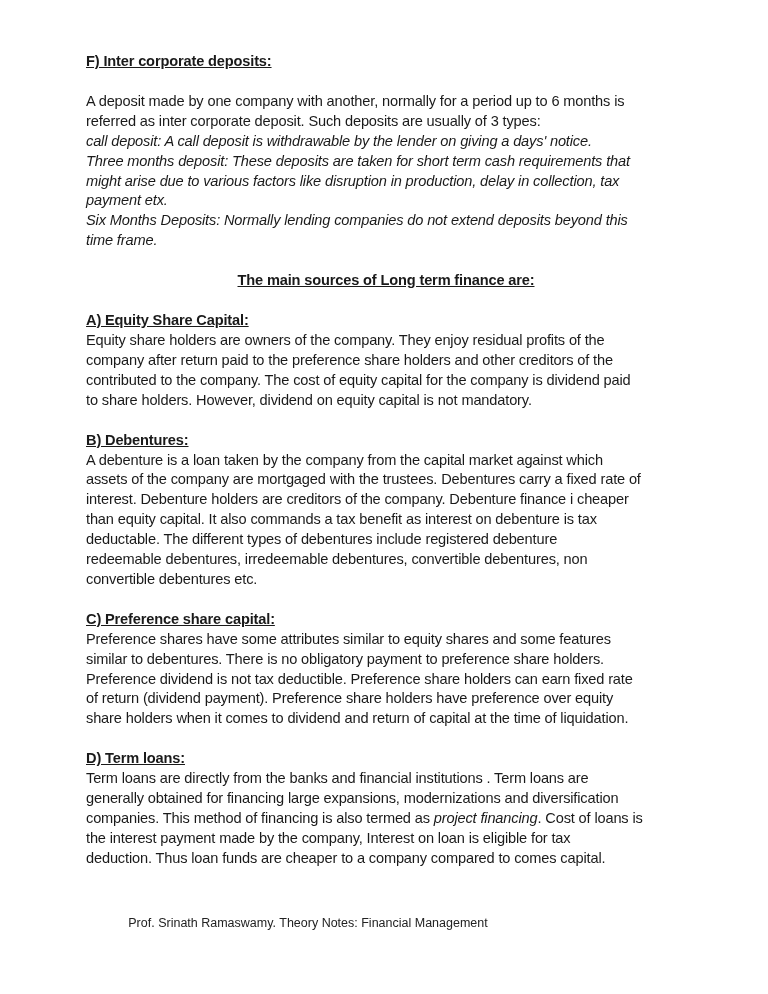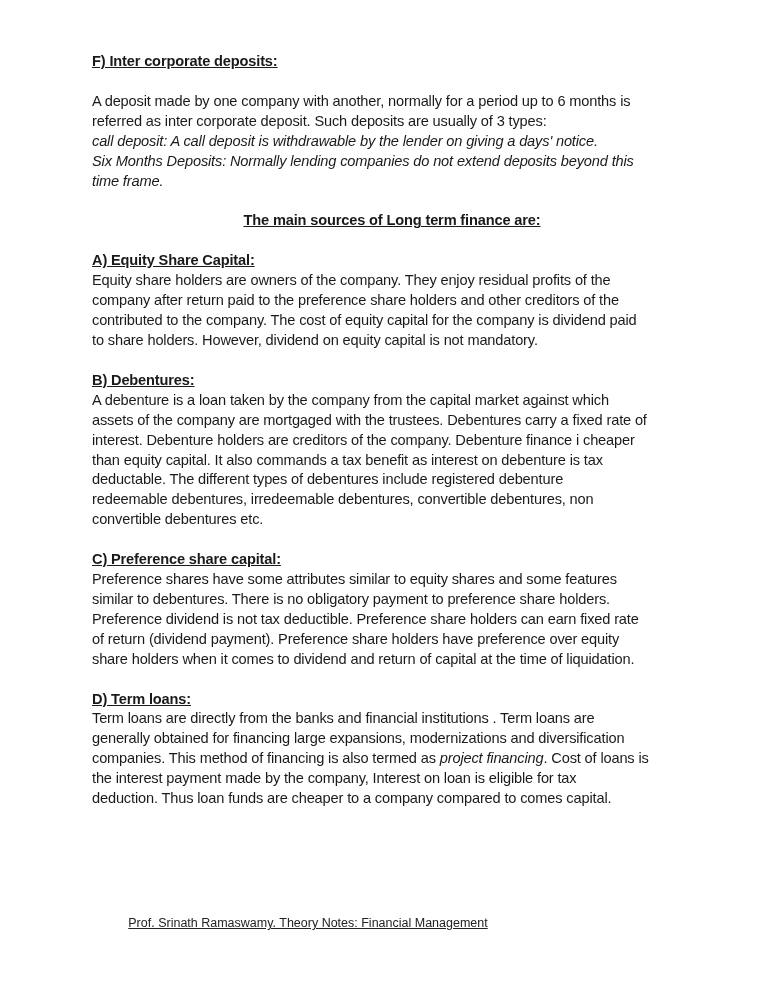--- a/index.html
+++ b/index.html
@@ -10,21 +10,21 @@
     body {
       width: 768px;
       height: 994px;
       position: relative;
       overflow: hidden;
       font-family: "Liberation Sans", "DejaVu Sans", sans-serif;
       color: #1a1a1a;
     }
     .page {
       position: absolute;
-      left: 92px;
+      left: 86px;
       top: 52px;
       width: 600px;
       font-size: 14.6px;
       line-height: 19.9px;
       letter-spacing: -0.15px;
     }
     .heading {
       font-weight: bold;
       text-decoration: underline;
       margin: 0;
@@ -41,37 +41,41 @@
       margin: 0;
     }
     .footer {
       position: absolute;
       left: 0;
       width: 616px;
       top: 916px;
       text-align: center;
       font-size: 12.5px;
       color: #222;
-      text-decoration: underline;
     }
     .line { display: block; white-space: nowrap; }
   </style>
 </head>
 <body>
 
 <div class="page">
 
   <p class="heading">F) Inter corporate deposits:</p>
   <div class="gap-lg"></div>
   <p>
     <span class="line">A deposit made by one company with another, normally for a period up to 6 months is</span>
     <span class="line">referred as inter corporate deposit. Such deposits are usually of 3 types:</span>
   </p>
   <p>
     <span class="line"><b class="bi">call deposit:</b><i> A call deposit is withdrawable by the lender on giving a days' notice.</i></span>
+  </p>
+  <p>
+    <span class="line"><b class="bi">Three months deposit:</b><i> These deposits are taken   for short term cash requirements that</i></span>
+    <span class="line it">might arise due to various factors like disruption in production, delay in collection, tax</span>
+    <span class="line it">payment etx.</span>
   </p>
   <p>
     <span class="line"><b class="bi">Six Months Deposits:</b><i> Normally lending companies do not extend deposits beyond this</i></span>
     <span class="line it">time frame.</span>
   </p>
 
   <div class="gap-md"></div>
   <p class="center-heading">The main sources of Long term finance are:</p>
   <div class="gap-md"></div>
 

